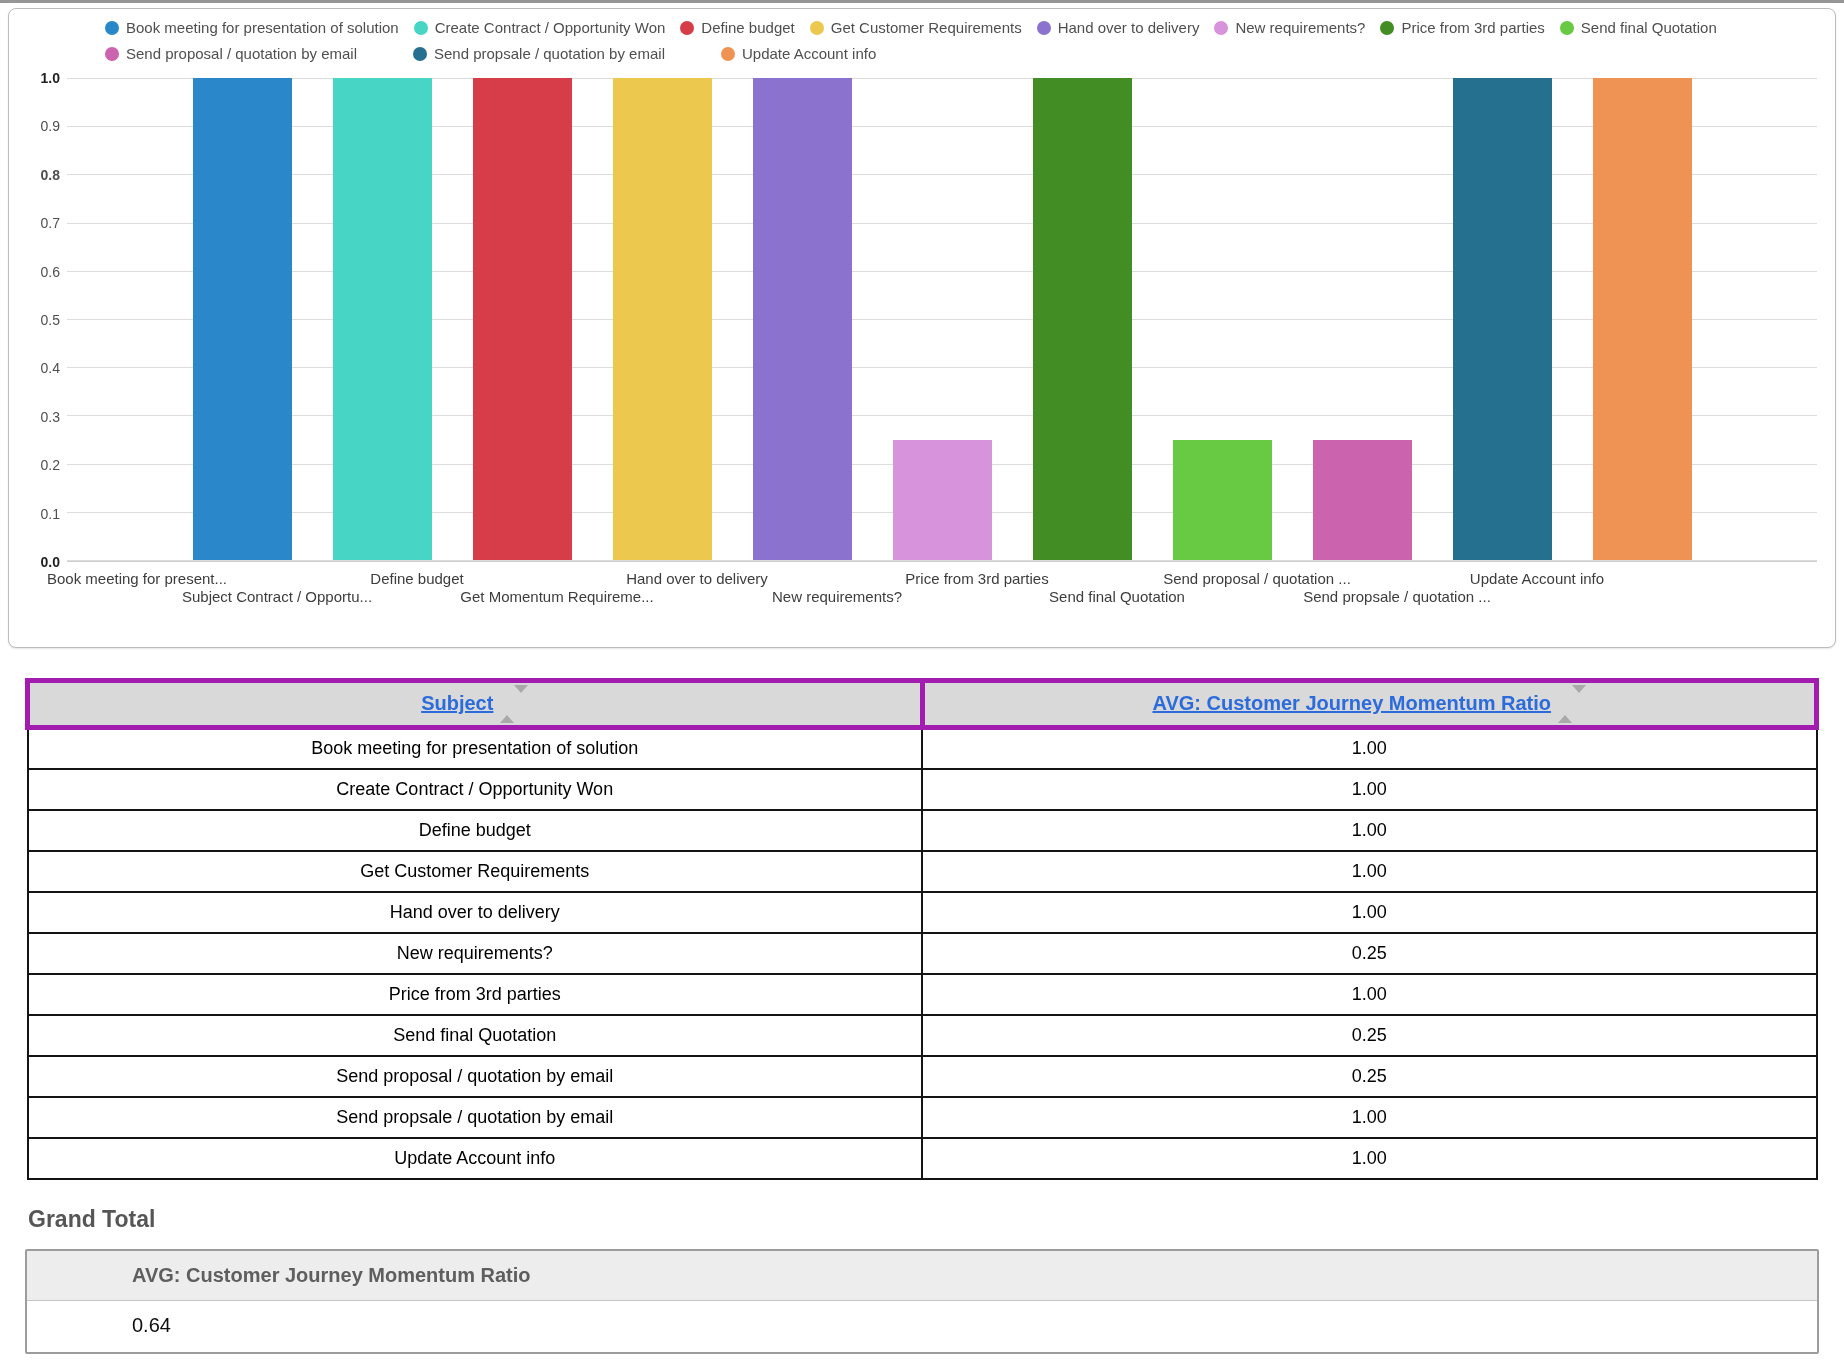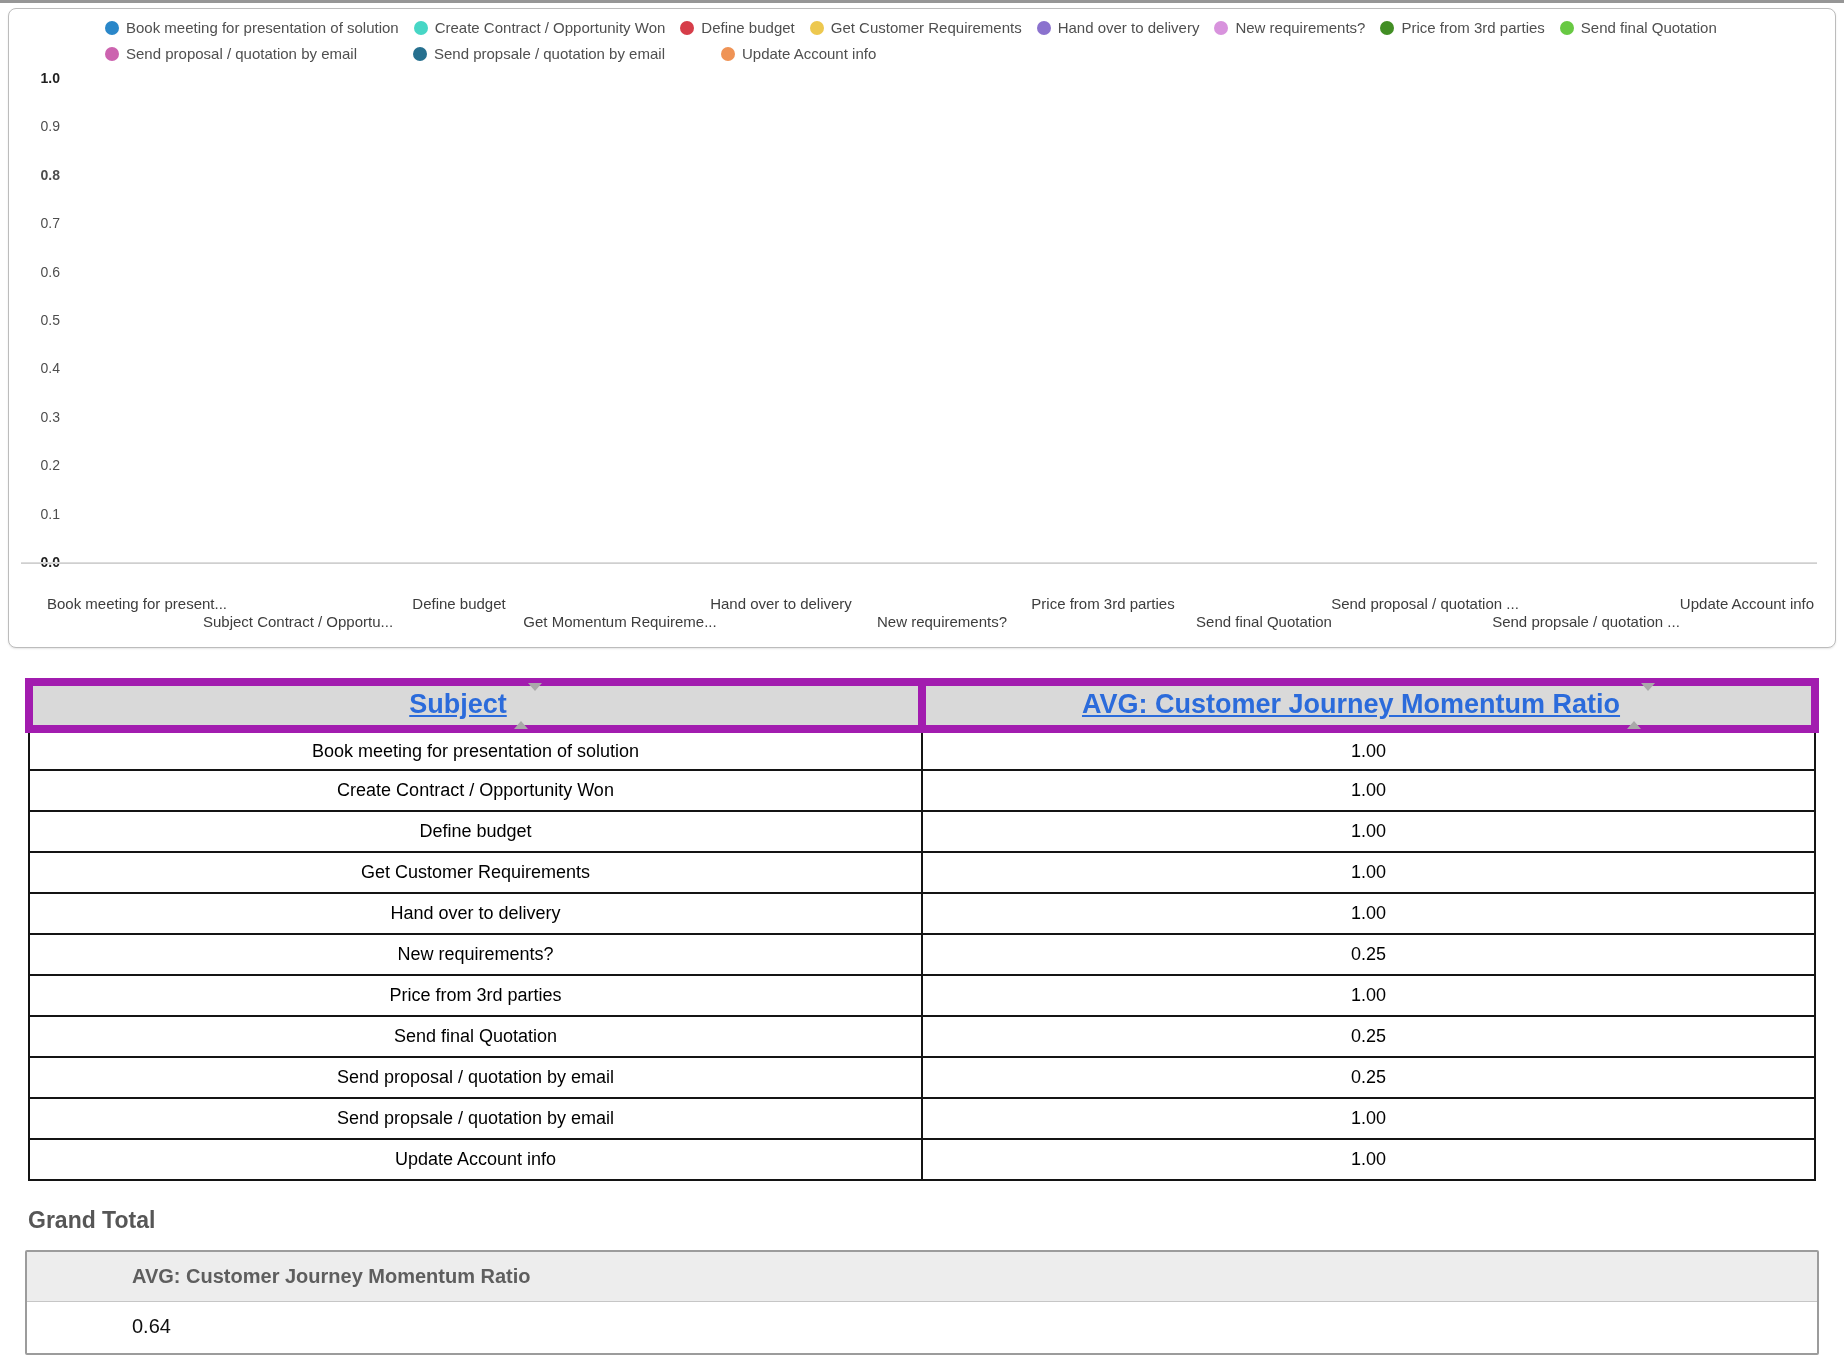--- a/index.html
+++ b/index.html
@@ -23,49 +23,49 @@
   }
   .total-label { font-size: 15px; color: #4a4a4a; margin: 2px 0 10px 8px; }
 
   .legend { margin-left: 84px; display: flex; flex-direction: column; gap: 9px; }
   .legend-row { display: flex; align-items: center; }
   .legend-row.r1 { gap: 15px; }
   .legend-row.r2 { gap: 56px; }
   .legend-item { display: flex; align-items: center; gap: 7px; font-size: 15px; color: #4f4f4f; cursor: pointer; white-space: nowrap; }
   .legend-dot { width: 14px; height: 14px; border-radius: 50%; flex: 0 0 auto; }
 
-  .chart-body { display: flex; margin-top: 16px; flex-direction: column; }
+  .chart-body { display: flex; margin-top: 16px; }
   .y-axis { width: 46px; position: relative; height: 484px; flex: 0 0 auto; }
   .y-tick { position: absolute; right: 7px; transform: translateY(50%); font-size: 14px; color: #4e4e4e; line-height: 1; }
   .y-tick.edge { font-weight: bold; color: #1f1f1f; }
 
   .plot { flex: 1; position: relative; height: 484px; margin-right: 8px; border-bottom: 2px solid #cfcfcf; }
   .gridline { position: absolute; left: 0; right: 0; height: 1px; background: #dcdcdc; }
   .bars { position: absolute; left: 0; right: 0; top: 0; bottom: 0; display: flex; justify-content: center; align-items: flex-end; }
   .bar-slot { width: 140px; height: 100%; display: flex; justify-content: center; align-items: flex-end; }
   .bar { width: 99px; }
 
-  .x-axis { display: flex; justify-content: space-between; margin-left: 46px; margin-right: 8px; height: 48px; margin-top: 23px; }
+  .x-axis { display: flex; justify-content: flex-start; margin-left: 46px; margin-right: 8px; height: 48px; }
   .x-slot { width: 140px; position: relative; }
   .x-label { position: absolute; left: 50%; transform: translateX(-50%); white-space: nowrap; font-size: 15px; color: #3d3d3d; }
   .x-slot:nth-child(odd) .x-label { top: 8px; }
   .x-slot:nth-child(even) .x-label { top: 26px; }
 
   
   table.data-table {
     border-collapse: collapse;
     margin: 30px 25px 0 25px;
     width: 1794px;
     table-layout: fixed;
   }
   .data-table th {
     background: #d9d9d9;
-    border: 8px solid #a21caf;
+    border: 5px solid #a21caf;
     height: 47px;
-    font-size: 27px;
+    font-size: 20px;
     text-align: center;
     vertical-align: middle;
   }
   .col-link { color: #2b6bdb; font-weight: bold; text-decoration: underline; cursor: pointer; }
   .sort-icon { display: inline-block; vertical-align: middle; margin-left: 7px; }
   .sort-icon .tri-up { width: 0; height: 0; border-left: 7px solid transparent; border-right: 7px solid transparent; border-bottom: 8px solid #a9a9a9; margin-bottom: 3px; }
   .sort-icon .tri-down { width: 0; height: 0; border-left: 7px solid transparent; border-right: 7px solid transparent; border-top: 8px solid #a9a9a9; }
   .data-table td {
     border: 2px solid #141414;
     height: 41px;

